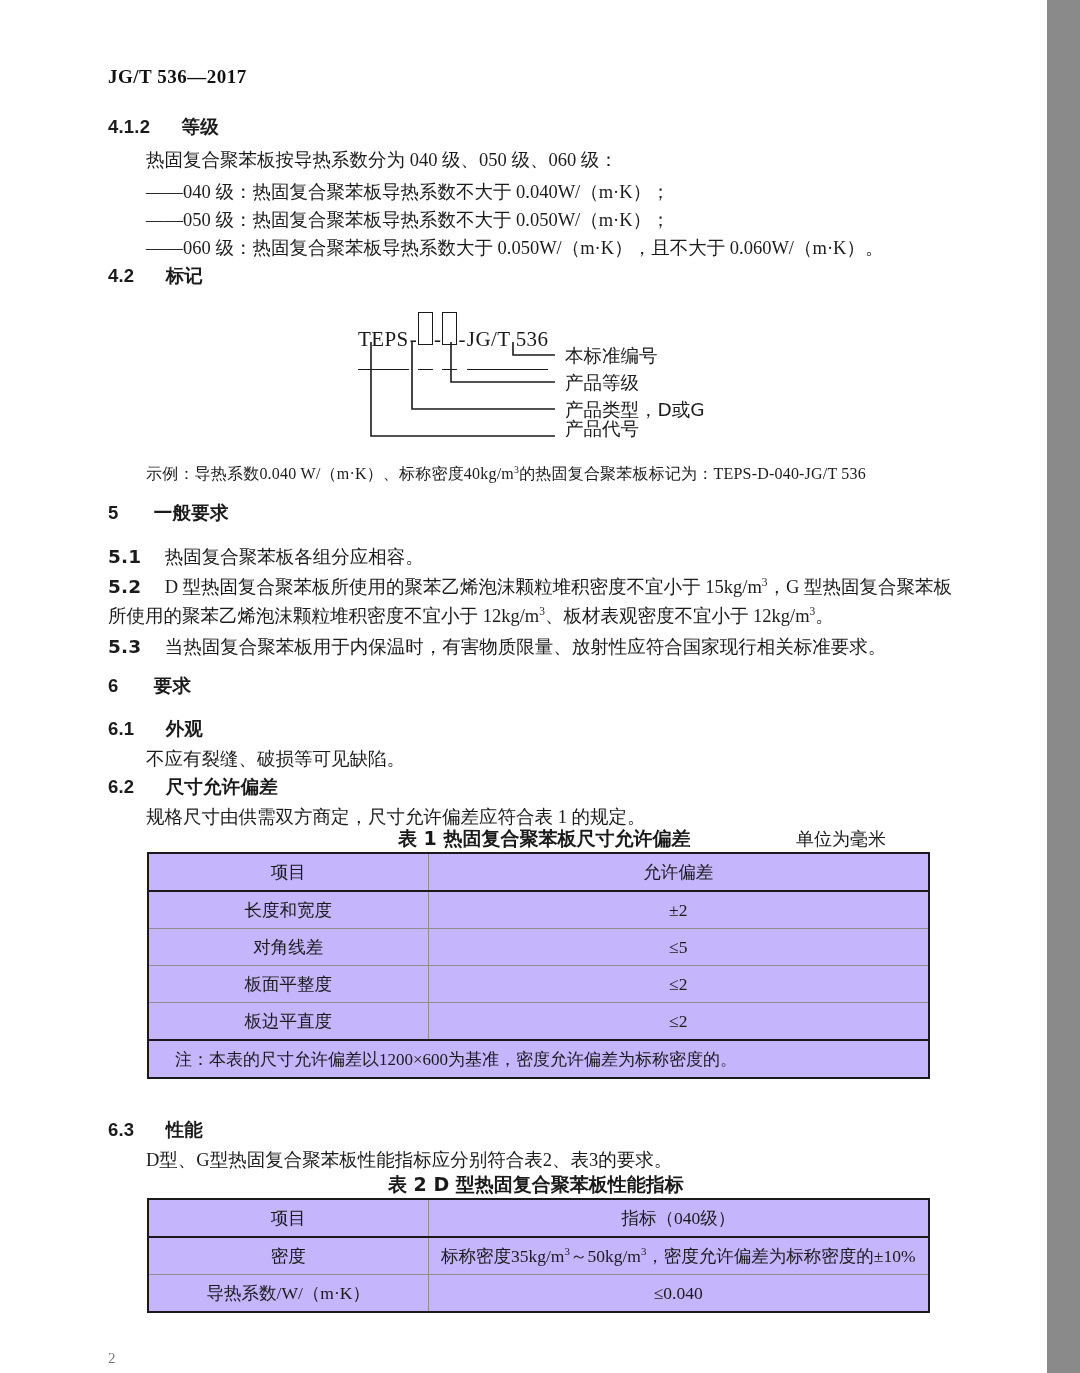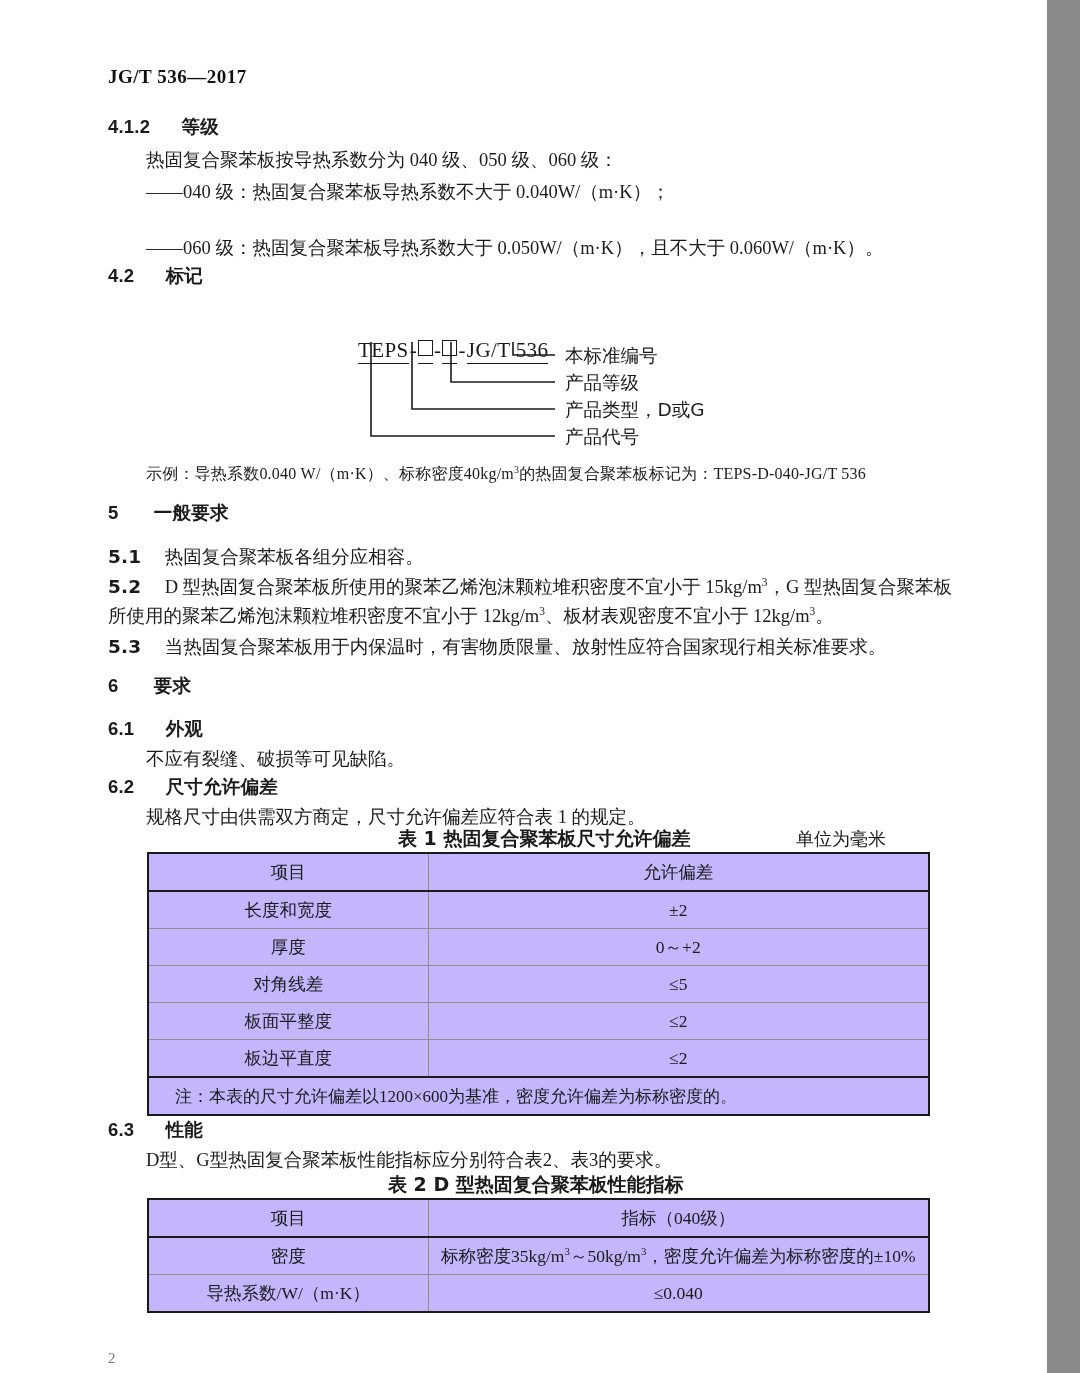--- a/index.html
+++ b/index.html
@@ -91,22 +91,21 @@
     position: absolute;
     left: 18px;
     top: 0px;
     font-family: "Liberation Serif", serif;
     font-size: 21px;
     letter-spacing: 0.4px;
     white-space: nowrap;
   }
   #mark-diagram .code-row span {
     border-bottom: 1.4px solid #1a1a1a;
-    padding-bottom: 1px;
-    margin-top: 28px;
+    padding-bottom: 18px;
   }
   #mark-diagram .dash { border-bottom: none !important; padding: 0 1px; }
   #mark-diagram .box {
     display: inline-block;
     width: 13px;
     height: 13px;
     border: 1.4px solid #1a1a1a;
     vertical-align: 1px;
   }
   #mark-diagram svg {
@@ -188,20 +187,21 @@
 
     <div class="blk heading" style="left:108px; top:112px;">
       <span class="num">4.1.2</span>
       <span style="display:inline-block;width:18px"></span>
       <span>等级</span>
     </div>
 
     <div class="blk body-txt" style="left:146px; top:145px;">热固复合聚苯板按导热系数分为 040 级、050 级、060 级：</div>
 
     <div class="blk body-txt" style="left:146px; top:177px;">——040 级：热固复合聚苯板导热系数不大于 0.040W/（m·K）；</div>
+    <div class="blk body-txt" style="left:146px; top:205px;">——050 级：热固复合聚苯板导热系数不大于 0.050W/（m·K）；</div>
     <div class="blk body-txt" style="left:146px; top:233px;">——060 级：热固复合聚苯板导热系数大于 0.050W/（m·K），且不大于 0.060W/（m·K）。</div>
 
     <div class="blk heading" style="left:108px; top:261px;">
       <span class="num">4.2</span>
       <span style="display:inline-block;width:18px"></span>
       <span>标记</span>
     </div>
 
 
     <div id="mark-diagram">
@@ -216,21 +216,21 @@
         <polyline points="111,30 111,70 215,70" fill="none" stroke="#1a1a1a" stroke-width="1.6"></polyline>
 
         <polyline points="72,30 72,97 215,97" fill="none" stroke="#1a1a1a" stroke-width="1.6"></polyline>
 
         <polyline points="31,30 31,124 215,124" fill="none" stroke="#1a1a1a" stroke-width="1.6"></polyline>
       </svg>
 
       <div class="dlabel" style="left:225px; top:31px;">本标准编号</div>
       <div class="dlabel" style="left:225px; top:58px;">产品等级</div>
       <div class="dlabel" style="left:225px; top:85px;">产品类型，D或G</div>
-      <div class="dlabel" style="left:225px; top:112px;text-align:right;">产品代号</div>
+      <div class="dlabel" style="left:225px; top:104px;text-align:right;">产品代号</div>
     </div>
 
     <div class="blk body-txt small ex-label" style="left:146px; top:459px;">
       <span>示例：导热系数0.040 W/（m·K）、标称密度40kg/m</span><sup>3</sup><span>的热固复合聚苯板标记为：TEPS-D-040-JG/T 536</span>
     </div>
 
     <div class="blk heading" style="left:108px; top:498px;">
       <span class="num">5</span>
       <span style="display:inline-block;width:22px"></span>
       <span>一般要求</span>
@@ -289,24 +289,20 @@
       <tbody>
         <tr class="hdr">
           <td>项目</td>
           <td>允许偏差</td>
         </tr>
         <tr>
           <td>长度和宽度</td>
           <td>±2</td>
         </tr>
         <tr>
-          <td>厚度</td>
-          <td>0～+2</td>
-        </tr>
-        <tr>
           <td>对角线差</td>
           <td>≤5</td>
         </tr>
         <tr>
           <td>板面平整度</td>
           <td>≤2</td>
         </tr>
         <tr>
           <td>板边平直度</td>
           <td>≤2</td>

